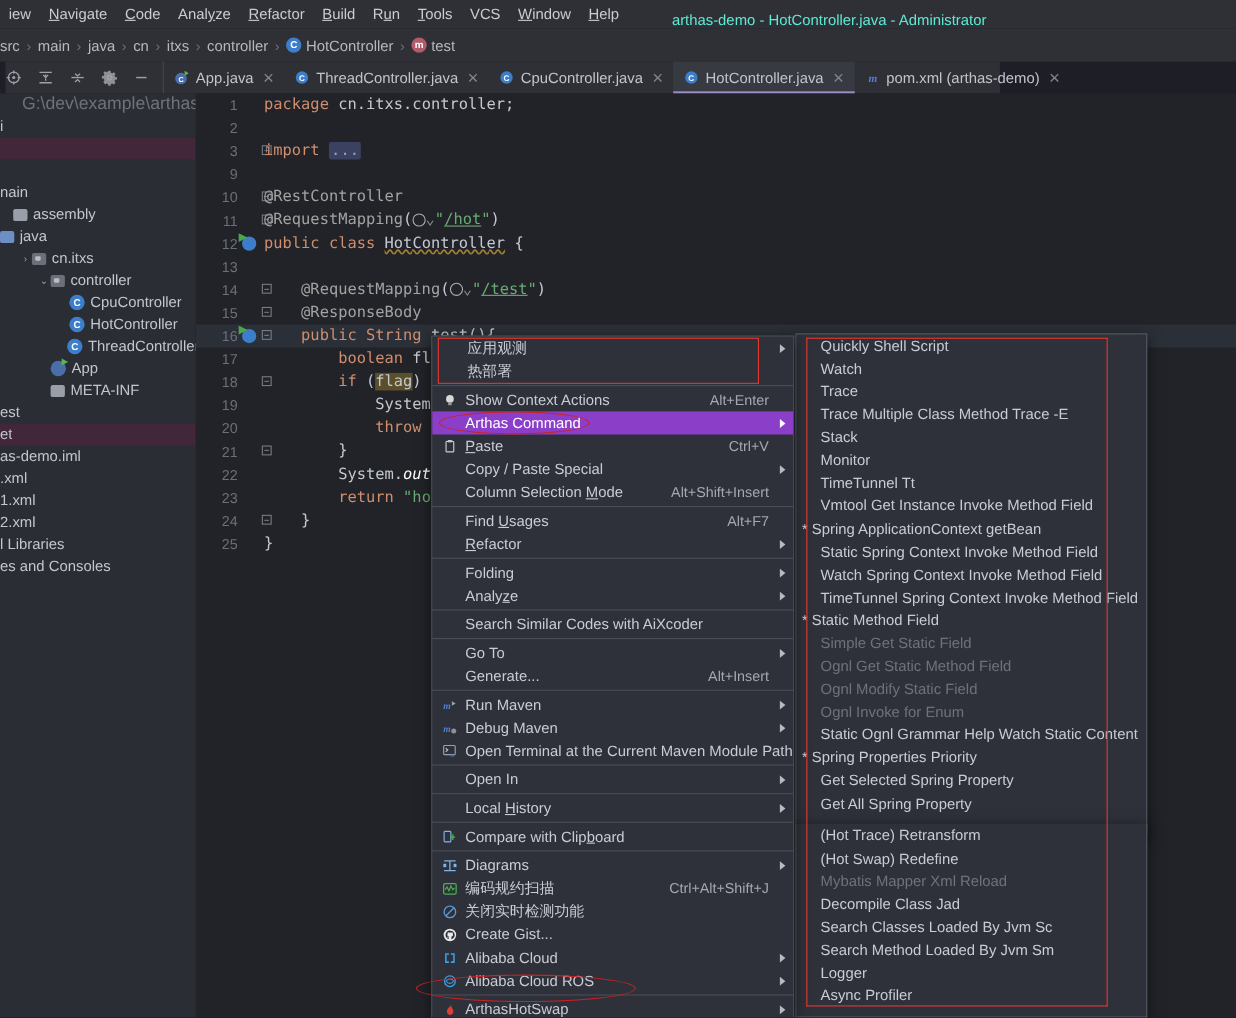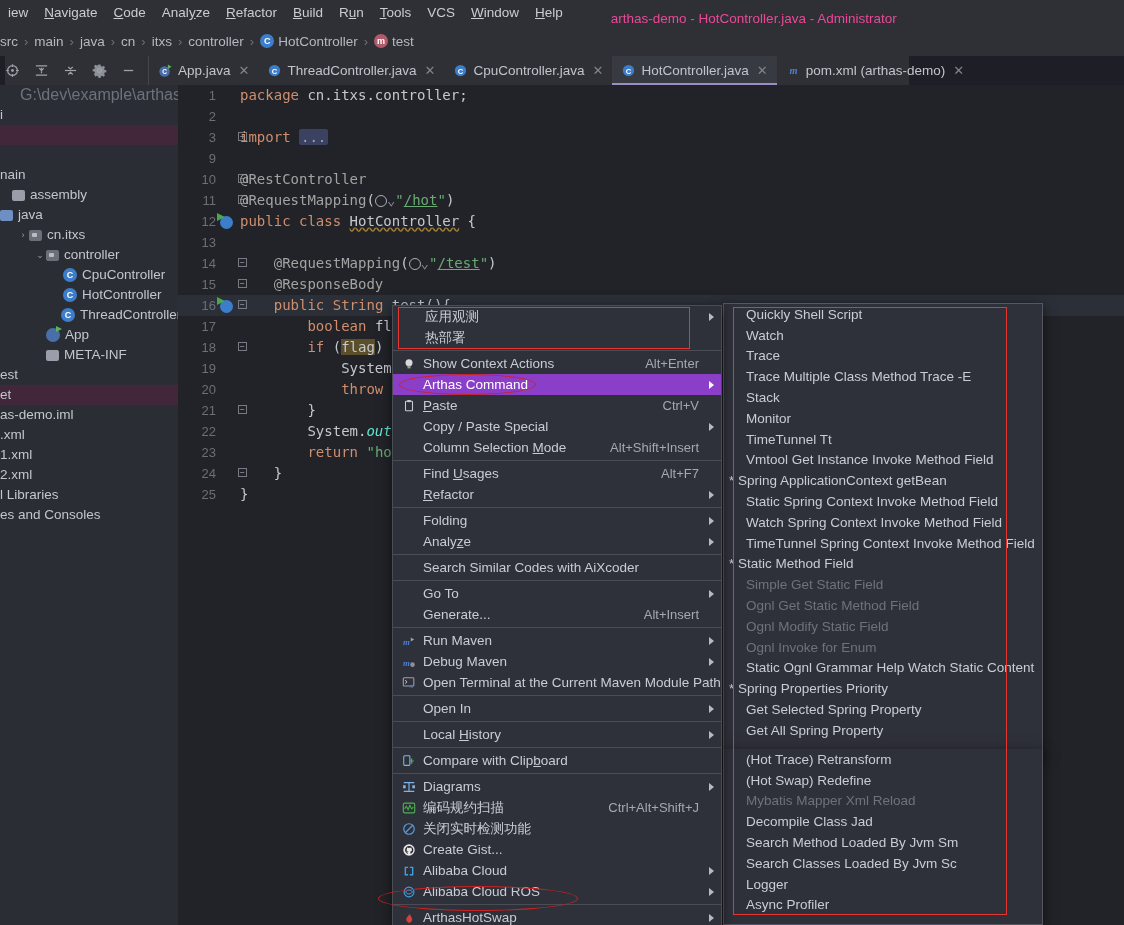--- a/index.html
+++ b/index.html
@@ -20,21 +20,21 @@
     display: flex; align-items: flex-end;
   }
   .menubar-bg { background: #2e3035; }
   .menu-item {
     padding: 0 8px; height: 26px; line-height: 26px;
     color: #c8ccd4; font-size: 13.5px; white-space: nowrap;
     cursor: default;
   }
   .menu-item u { text-decoration: underline; }
   .win-title {
-    margin-left: 40px; color: #ec4899; font-size: 13.5px; white-space: nowrap;
+    margin-left: 40px; color: #5eead4; font-size: 13.5px; white-space: nowrap;
   }
 
   
   .breadcrumb {
     position: absolute; left: 0; top: 26px; width: 1124px; height: 30px;
     background: #2e3035;
     display: flex; align-items: center; padding-left: 0px;
     color: #b4b8c0; font-size: 13.5px;
   }
   .crumb { display: flex; align-items: center; white-space: nowrap; }
@@ -138,21 +138,21 @@
   .cline .txt { position: absolute; left: 62px; }
   .cline.cur { background: #2b2f37; }
   .kw { color: #cf8e6d; }
   .ann { color: #a3a3a3; }
   .str { color: #6aab73; }
   .lnk { color: #6aab73; text-decoration: underline; }
   .fld-ph {
     background: #3b4261; color: #9aa0c0; padding: 0 2px; border-radius: 2px;
   }
   .hlword { background: #5a4f2a; }
-  .ital { font-style: italic; color: #5eead4; }
+  .ital { font-style: italic; color: #ffffff; }
   .cls-und { text-decoration: underline wavy #a08030; text-decoration-skip-ink: none; }
   .runico {
     width: 13px; height: 13px; border-radius: 50%; background: #3d7ecb;
     display: inline-block; position: relative;
   }
   .runico::after {
     content: ""; position: absolute; left: -3px; top: -3px;
     width: 0; height: 0; border-left: 8px solid #4ca64c;
     border-top: 4px solid transparent; border-bottom: 4px solid transparent;
   }
@@ -777,24 +777,24 @@
       <div class="smi">
         <span>(Hot Swap) Redefine</span>
       </div>
       <div class="smi dim">
         <span>Mybatis Mapper Xml Reload</span>
       </div>
       <div class="smi">
         <span>Decompile Class Jad</span>
       </div>
       <div class="smi">
+        <span>Search Classes Loaded By Jvm Sc</span>
+      </div>
+      <div class="smi">
         <span>Search Method Loaded By Jvm Sm</span>
-      </div>
-      <div class="smi">
-        <span>Search Classes Loaded By Jvm Sc</span>
       </div>
       <div class="smi">
         <span>Logger</span>
       </div>
       <div class="smi">
         <span>Async Profiler</span>
       </div>
     </div>
 
   <div class="redbox" style="left:398px; top:307px; width:292px; height:42px;"></div>

